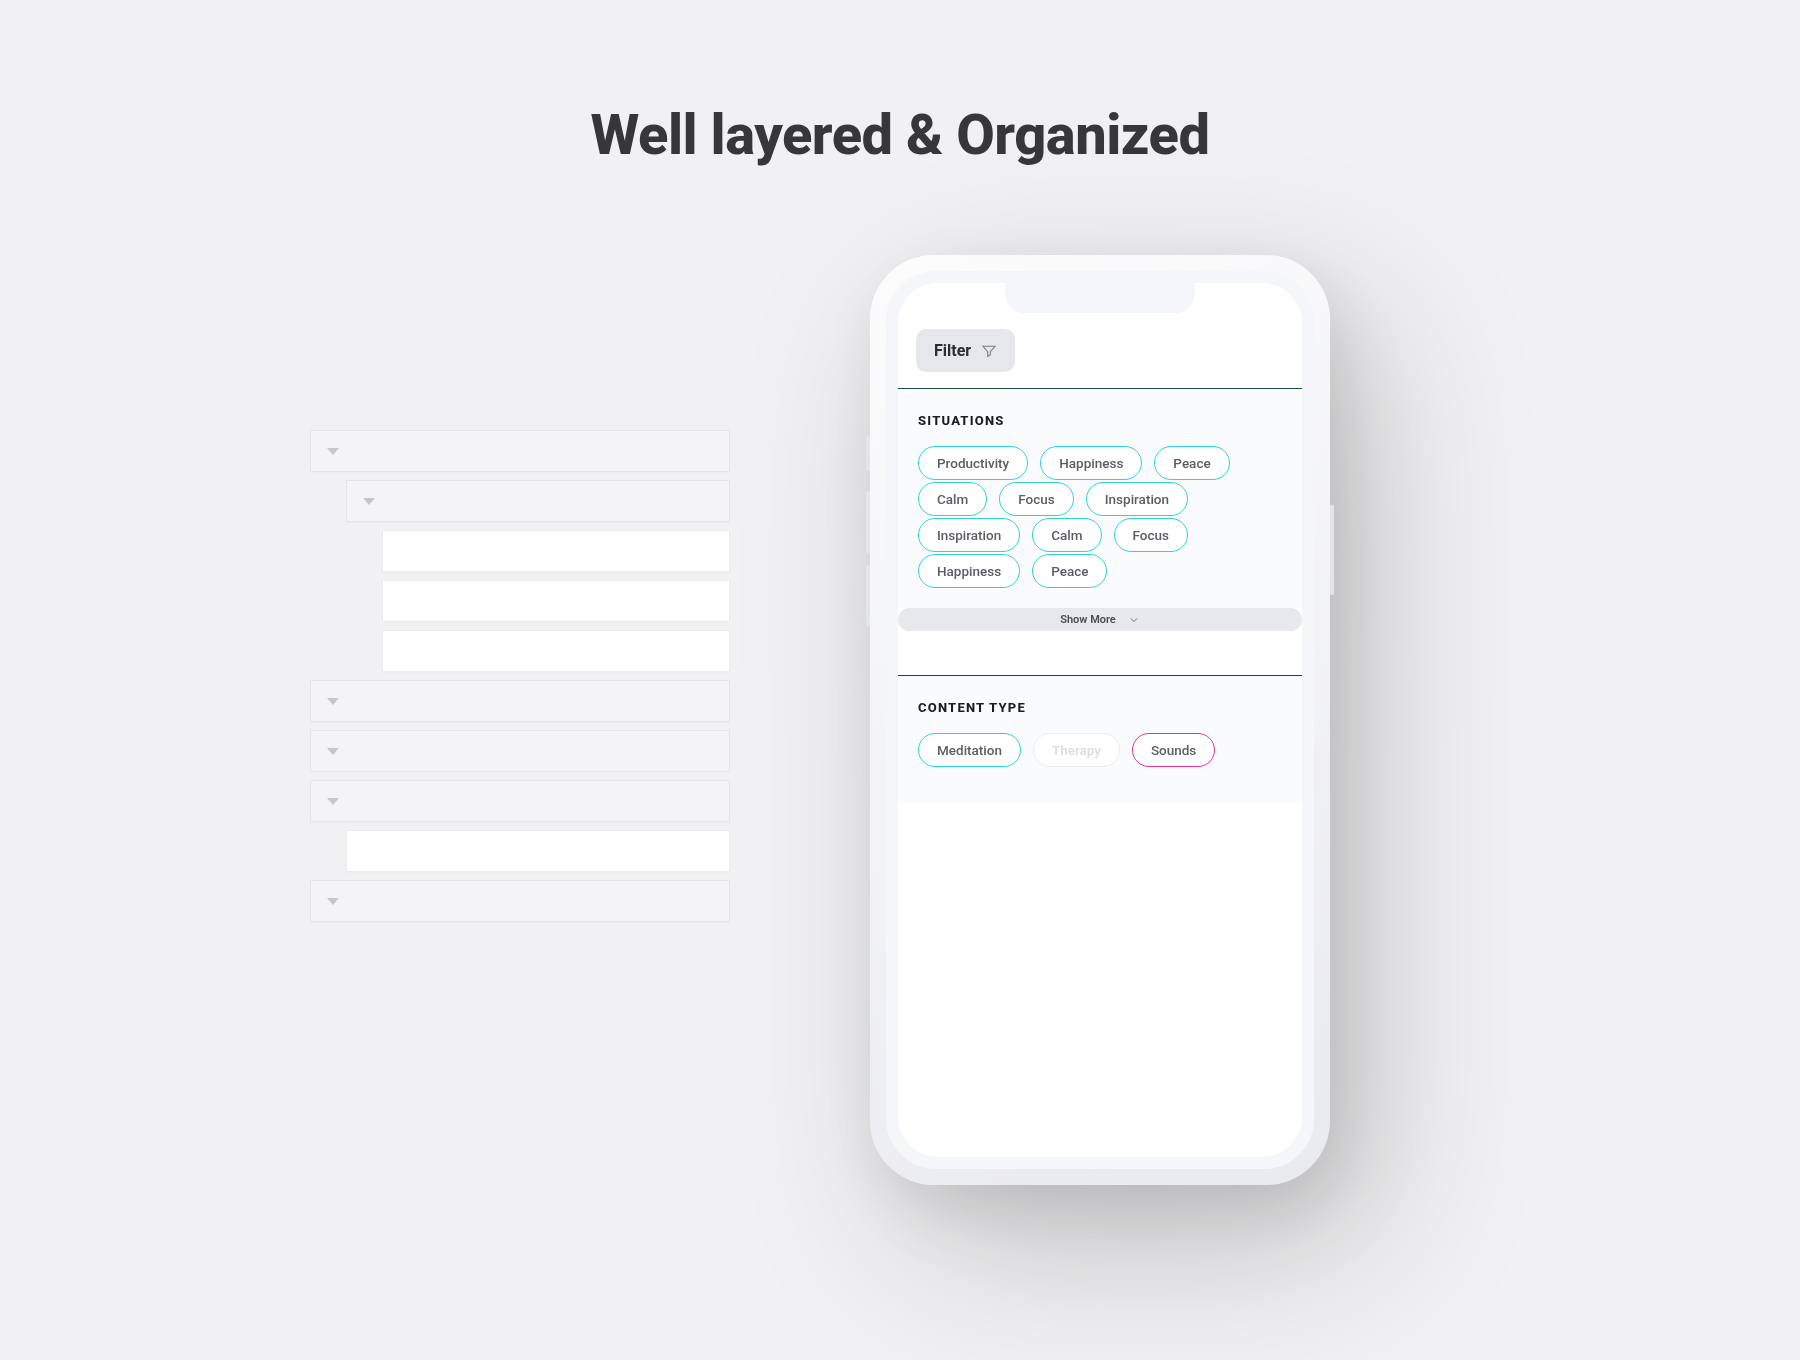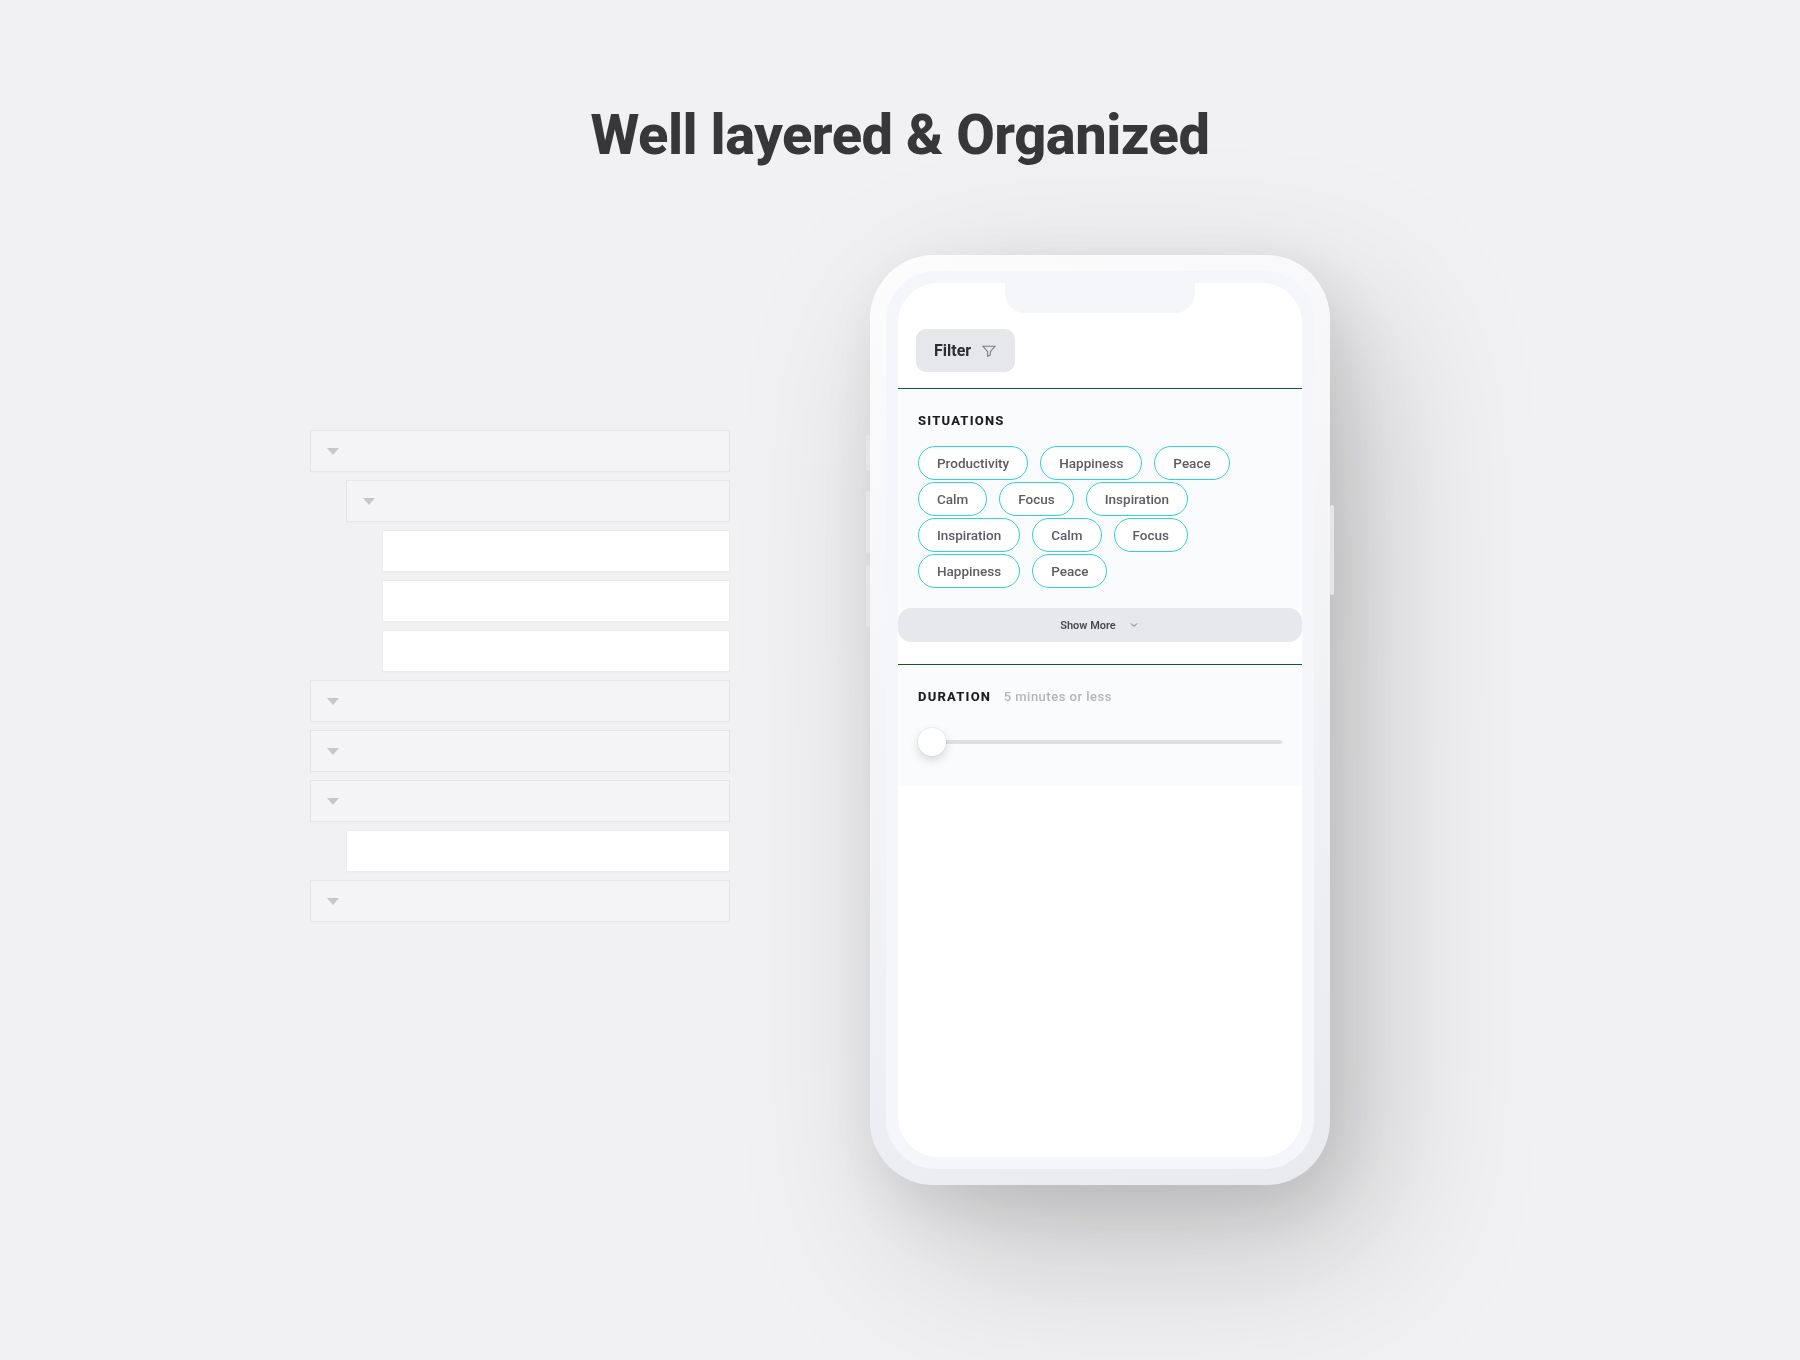--- a/index.html
+++ b/index.html
@@ -150,21 +150,21 @@
     border-radius: 999px;
     padding: 8px 18px;
     font-size: 13.5px;
     font-weight: 500;
   }
   .chip.muted { border-color: #ececef; color: #dcdce0; }
   .chip.pink  { border-color: #e9318f; }
 
   .show-more-bar {
     background: #e7e8eb;
-    height: 34px;
+    height: 23px;
     display: flex;
     align-items: center;
     justify-content: center;
     gap: 12px;
     font-size: 11px;
     font-weight: 600;
     color: #4b4b50;
     border-radius: 13px;
   }
   .show-more-bar svg { width: 12px; height: 12px; stroke: #6a6b71; fill: none; stroke-width: 2; }
@@ -278,31 +278,29 @@
 
         <div class="show-more-bar">
           <span>Show More</span>
           <svg viewBox="0 0 24 24">
               <polyline points="6 9 12 15 18 9"></polyline>
             </svg>
         </div>
 
         <div class="gap-strip"></div>
 
-        <div class="section" style="padding-bottom:18px;">
-          <div class="section-label">
-            <span>DURATION</span>
-            <span class="sub">5 minutes or less</span>
-          </div>
-          <div class="slider">
-            <div class="track"></div>
-            <div class="knob"></div>
+
+        <div class="gap-strip"></div>
+
+        <div class="section" style="padding-bottom:20px;">
+          <div class="section-label">CONTENT TYPE</div>
+          <div class="chips">
+            <span class="chip">Meditation</span>
+            <span class="chip muted">Therapy</span>
+            <span class="chip pink">Sounds</span>
           </div>
         </div>
 
-        <div class="gap-strip"></div>
-
-
 
       </div>
     </div>
   </div>
 </div>
 
 </body></html>

